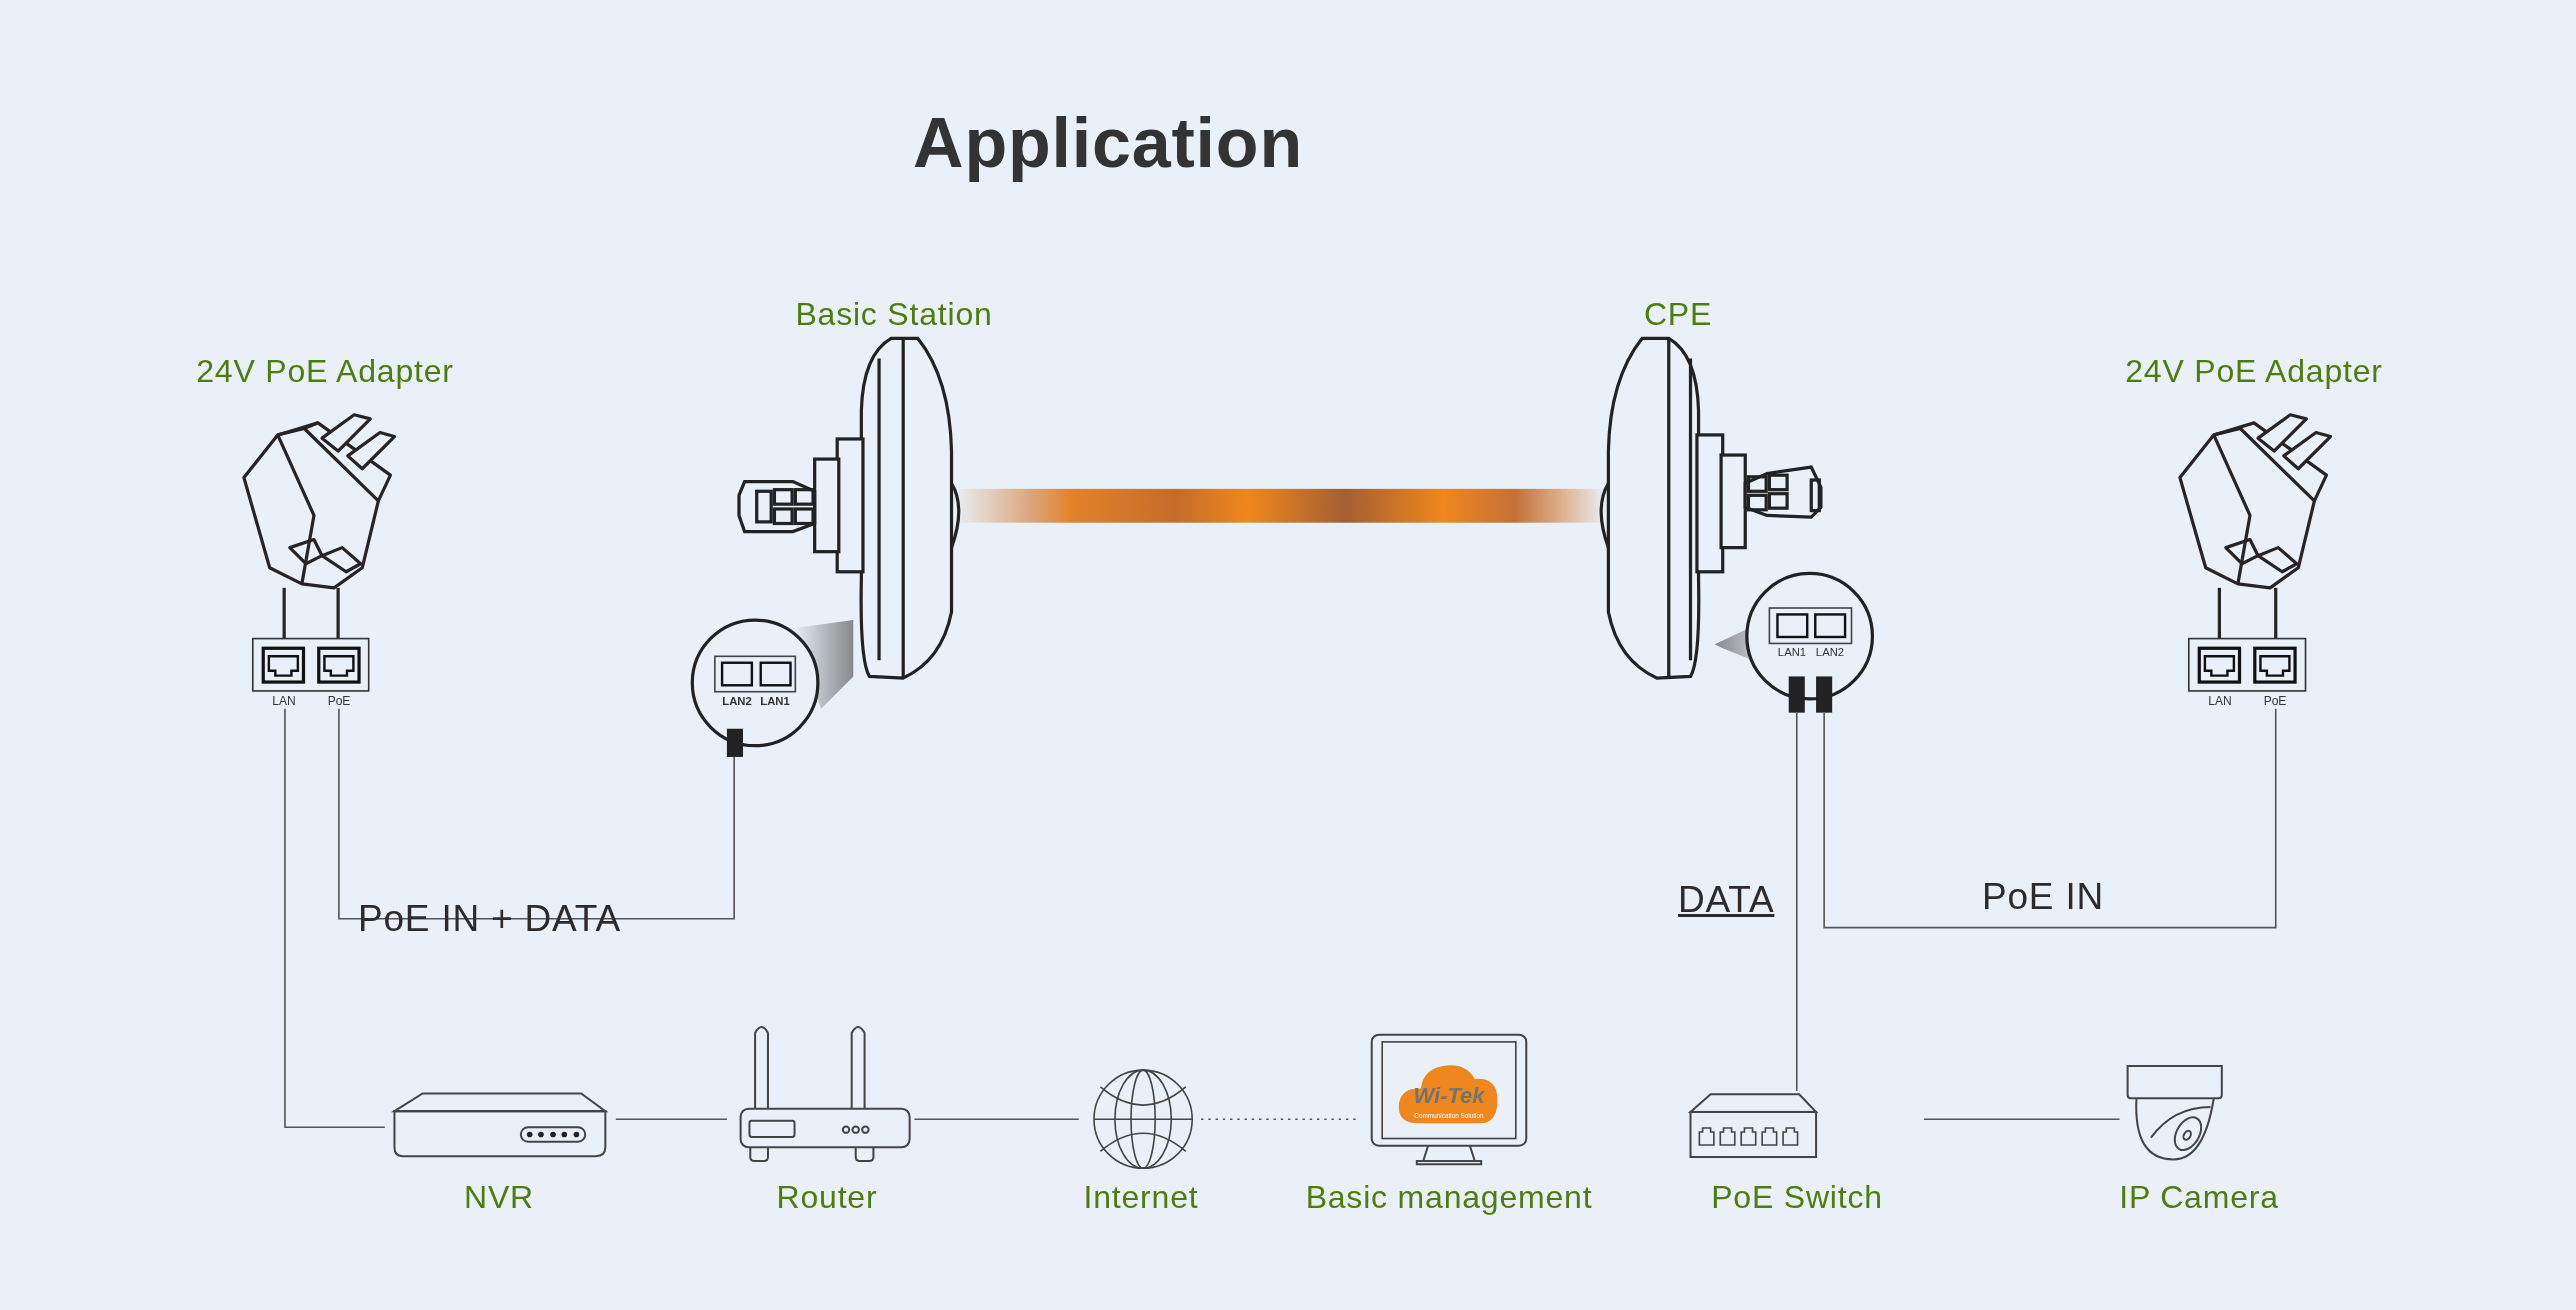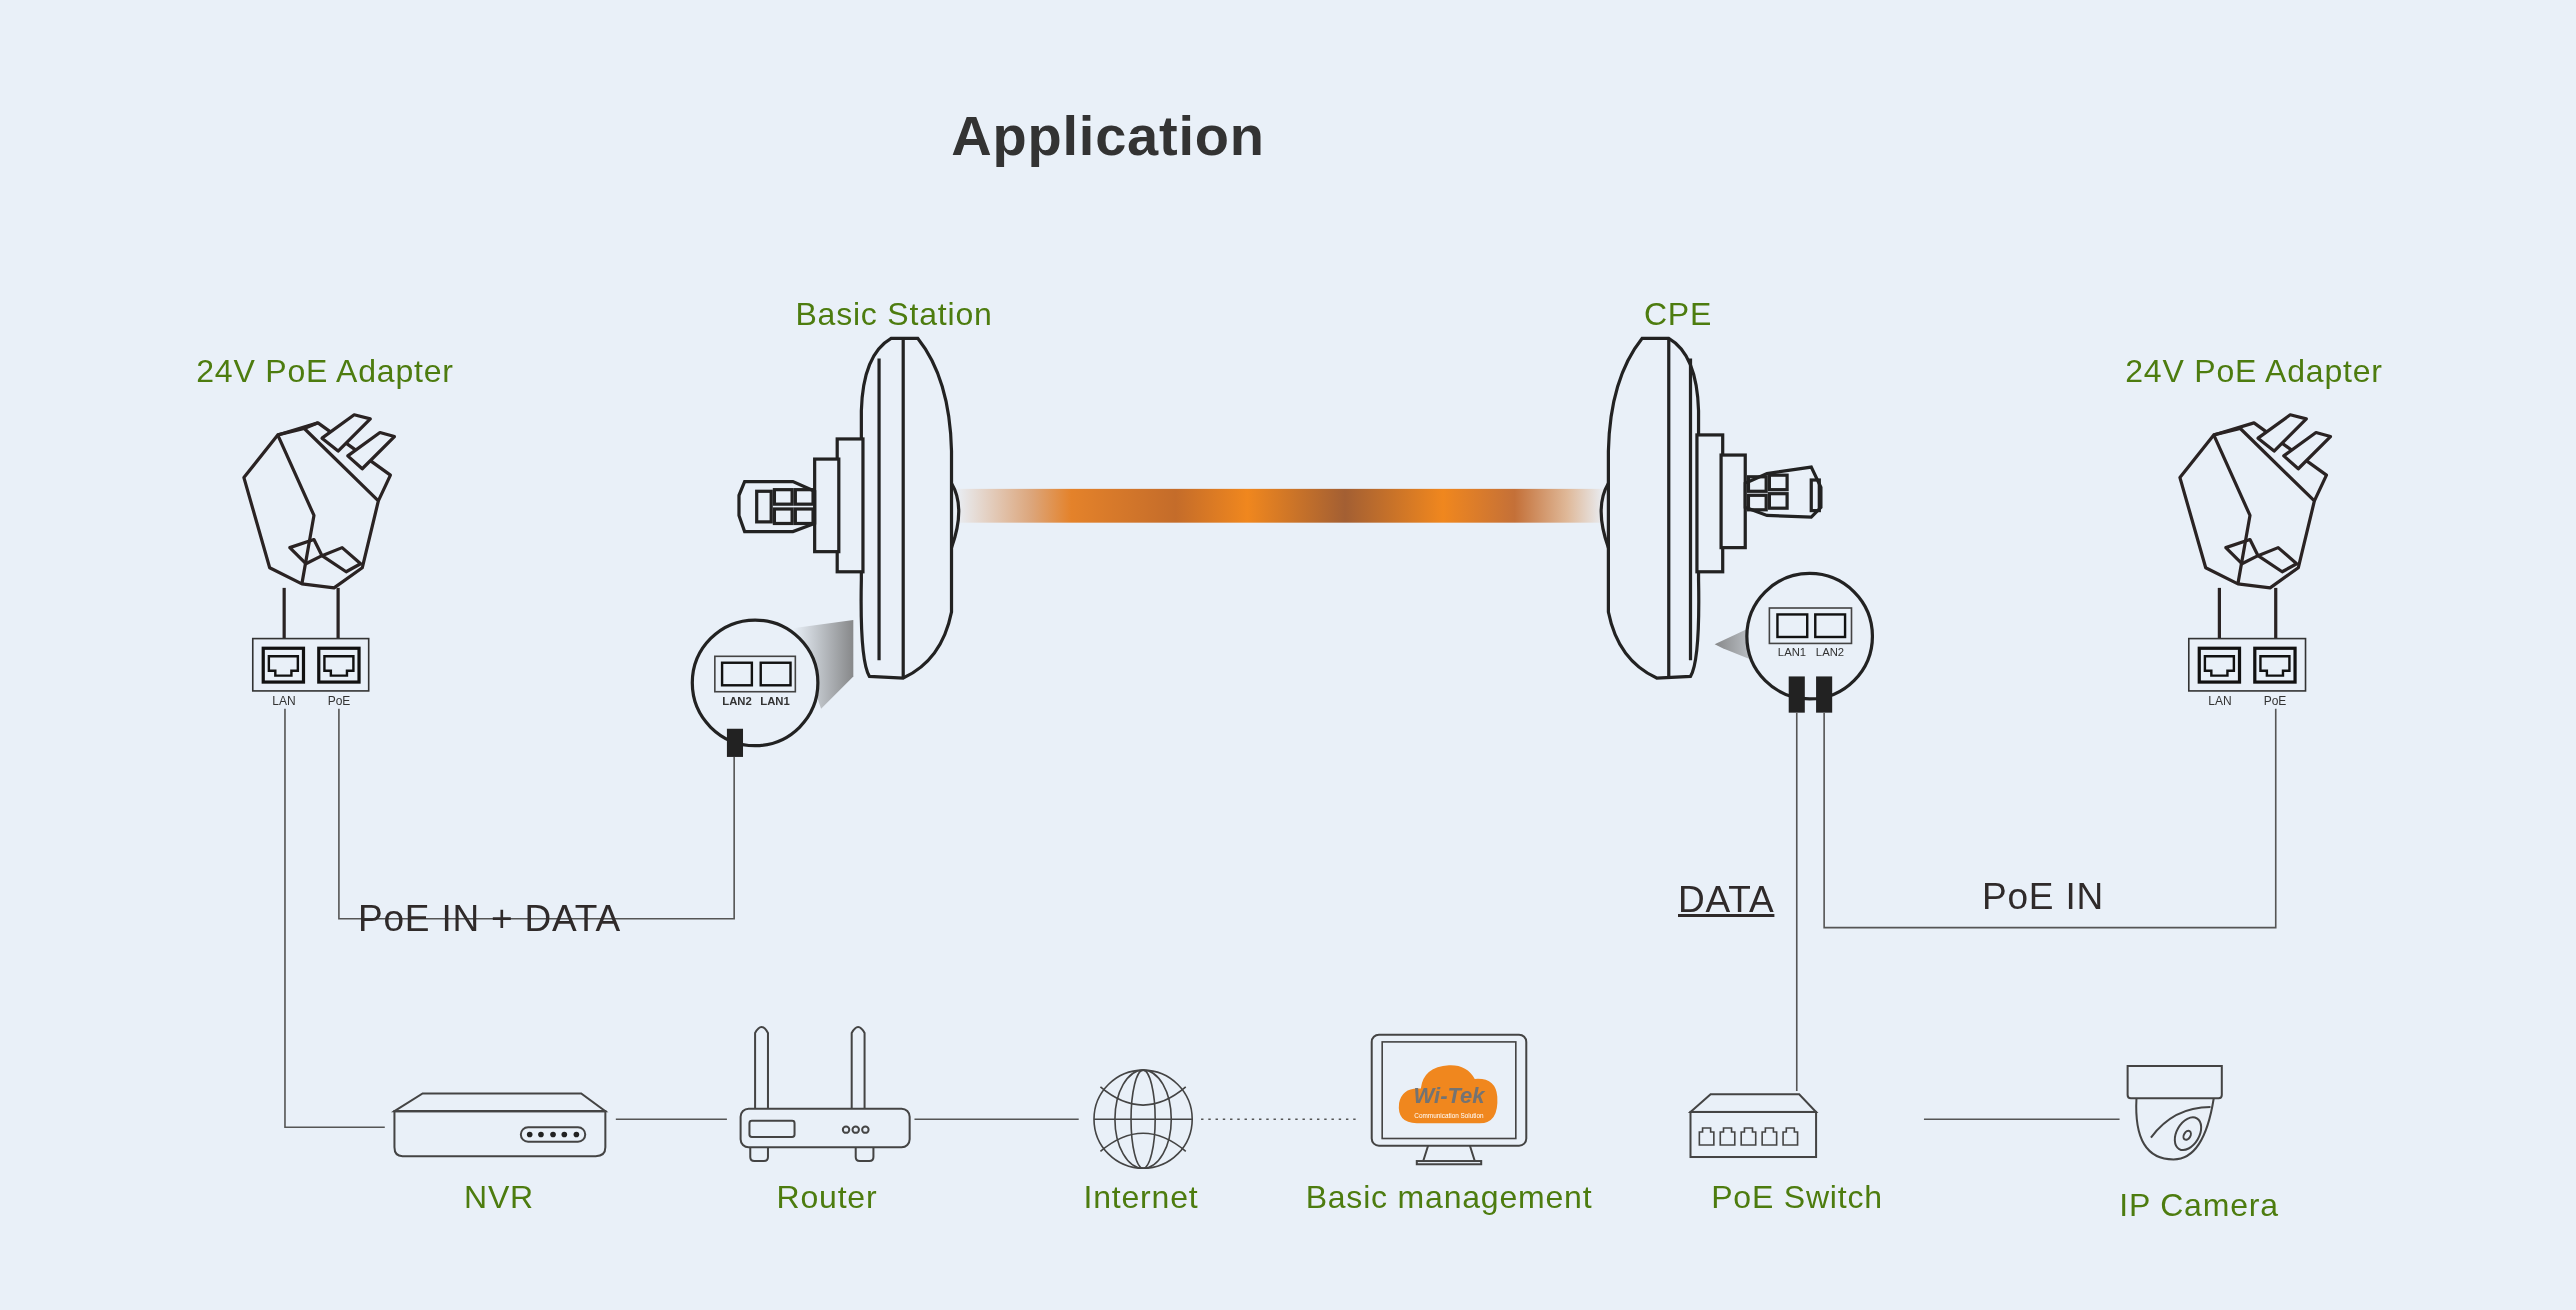--- a/index.html
+++ b/index.html
@@ -1,19 +1,19 @@
 <!DOCTYPE html>
 <html style="font-size:13px"><head>
 <meta charset="utf-8">
 <style>
   html, body { margin:0; padding:0; }
   body { width:2576px; height:1311px; background:#e9f0f8; overflow:hidden; position:relative;
          font-family:"Liberation Sans", sans-serif; color:#333; }
   .title { position:absolute; left:0; width:2216px; top:103px; text-align:center;
-           font-size:56px; font-weight:bold; color:#333333; letter-spacing:0.8px; }
+           font-size:70px; font-weight:bold; color:#333333; letter-spacing:0.8px; }
   .lbl { position:absolute; font-size:32px; color:#4d7c0f; white-space:nowrap; letter-spacing:0.8px; }
   .flow { position:absolute; font-size:37px; color:#2f2a2a; white-space:nowrap; letter-spacing:0.8px; }
   .small { position:absolute; font-size:12px; color:#333; white-space:nowrap; }
   svg.layer { position:absolute; left:0; top:0; }
   .ctr { transform:translateX(-50%); text-align:center; }
 </style>
 </head>
 <body>
 
 <div class="title">Application</div>
@@ -225,17 +225,17 @@
 
 <div class="flow" style="left:358px; top:876px;margin-top:22px;">PoE IN + DATA</div>
 <div class="flow" style="left:1678px; top:879px;text-decoration:underline;">DATA</div>
 <div class="flow" style="left:1982px; top:876px;">PoE IN</div>
 
 <div class="lbl ctr" style="left:499px; top:1179px;">NVR</div>
 <div class="lbl ctr" style="left:827px; top:1179px;">Router</div>
 <div class="lbl ctr" style="left:1141px; top:1179px;">Internet</div>
 <div class="lbl ctr" style="left:1449px; top:1179px;">Basic management</div>
 <div class="lbl ctr" style="left:1797px; top:1179px;">PoE Switch</div>
-<div class="lbl ctr" style="left:2199px; top:1179px;margin-top:8px;">IP Camera</div>
+<div class="lbl ctr" style="left:2199px; top:1179px;">IP Camera</div>
 
 <div class="ctr" style="position:absolute; left:1449px; top:1083px; color:#737373; font-size:22px; font-weight:bold; font-style:italic; white-space:nowrap;">Wi-Tek</div>
 <div class="ctr" style="position:absolute; left:1449px; top:1112px; color:#fff; font-size:6.4px; white-space:nowrap;">Communication Solution</div>
 
 
 </body></html>

